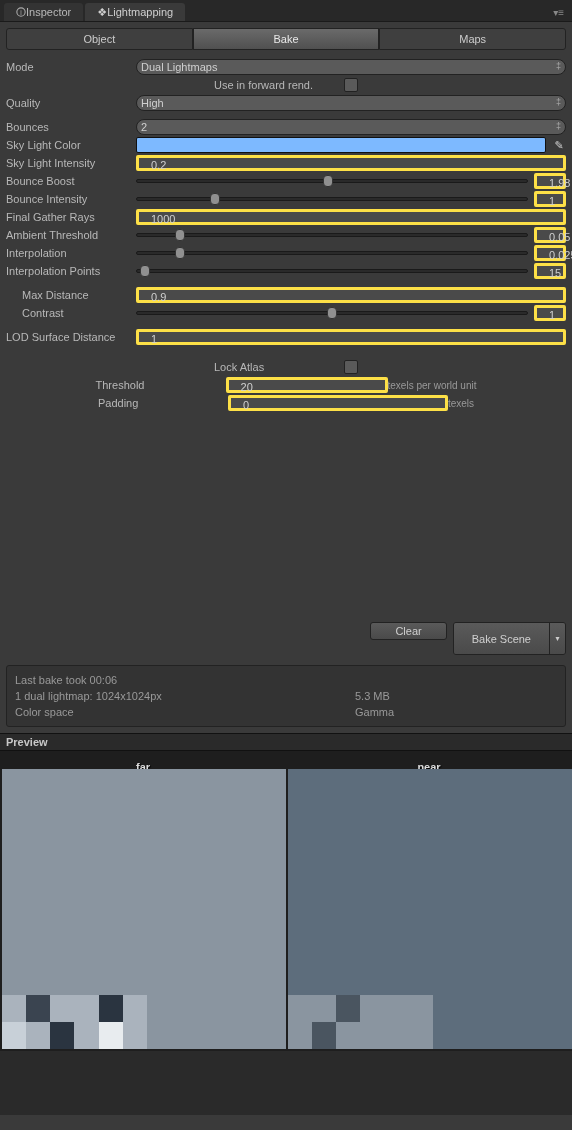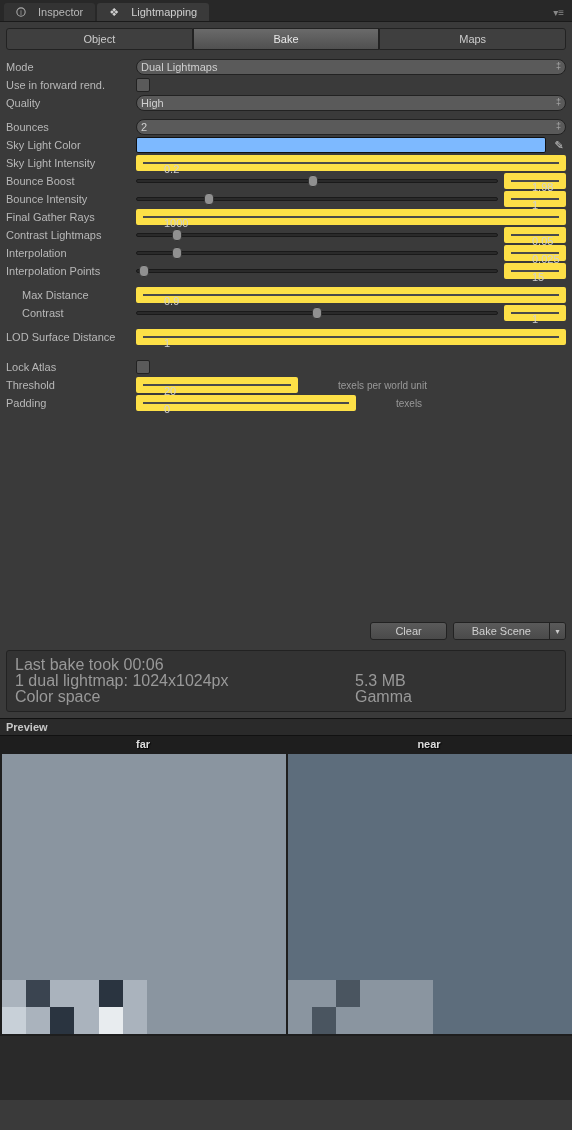--- a/index.html
+++ b/index.html
@@ -19,21 +19,21 @@
     align-items: flex-end;
     padding-left: 4px;
     border-bottom: 1px solid #1a1a1a;
   }
   .tab {
     padding: 3px 12px;
     background: #333;
     border-radius: 3px 3px 0 0;
     display: flex;
     align-items: center;
-    gap: 12px;
+    gap: 0;
     cursor: pointer;
     height: 18px;
     margin-right: 2px;
   }
   .tab.active { background: #3a3a3a; color: #d0d0d0; }
   .tab-options {
     margin-left: auto;
     padding: 3px 8px;
     color: #888;
     font-size: 10px;
@@ -58,20 +58,21 @@
   .main-tab.active {
     background: linear-gradient(#6a6a6a, #505050);
     color: #e8e8e8;
   }
   .form-body { padding: 0 6px; }
   .row {
     display: flex;
     align-items: center;
     height: 18px;
     margin-bottom: 0px;
+    justify-content: center;
   }
   .row.spacer { height: 6px; }
   .label {
     width: 130px;
     flex-shrink: 0;
     color: #b8b8b8;
     white-space: nowrap;
   }
   .label.indent { padding-left: 16px; }
   .dropdown {
@@ -114,23 +115,23 @@
     height: 14px;
     margin-left: 6px;
     cursor: pointer;
     display: flex;
     align-items: center;
     justify-content: center;
     color: #ccc;
   }
   .num-field {
     background: #4a4a4a;
-    border: 7px solid #fde047;
+    border: 3px solid #fde047;
     border-radius: 2px;
-    padding: 1px 21px;
+    padding: 1px 12px;
     color: #d0d0d0;
     height: 16px;
     line-height: 13px;
   }
   .num-field.flex { flex: 1; }
   .slider-wrap {
     flex: 1;
     display: flex;
     align-items: center;
     gap: 6px;
@@ -148,27 +149,26 @@
     position: absolute;
     width: 10px;
     height: 12px;
     background: #909090;
     border: 1px solid #333;
     border-radius: 4px;
     top: -5px;
     transform: translateX(-50%);
   }
   .slider-val {
-    width: 62px;
+    width: 32px;
     flex-shrink: 0;
   }
   .hint {
     color: #999;
     font-size: 10px;
-    padding-left: 40px;
   }
   .button-row {
     display: flex;
     justify-content: flex-end;
     gap: 6px;
     padding: 0 6px;
     margin-top: 210px;
   }
   .btn {
     padding: 2px 24px;
@@ -179,21 +179,21 @@
     cursor: pointer;
     height: 18px;
     display: flex;
     align-items: center;
   }
   .btn-split {
     display: flex;
     border: 1px solid #222;
     border-radius: 3px;
     overflow: hidden;
-    height: 18px;
+    height: 33px;
   }
   .btn-split .main {
     padding: 2px 18px;
     background: linear-gradient(#5a5a5a,#4a4a4a);
     color: #d0d0d0;
     cursor: pointer;
     display: flex;
     align-items: center;
   }
   .btn-split .arrow {
@@ -210,42 +210,42 @@
   .status-box {
     margin: 10px 6px 0 6px;
     border: 1px solid #222;
     background: #333;
     border-radius: 3px;
     padding: 6px 8px;
   }
   .status-row {
     display: flex;
     color: #999;
-    font-size: 16px;
+    font-size: 11px;
     line-height: 16px;
   }
   .status-row .k { width: 340px; }
   .preview-header {
     margin-top: 6px;
     background: #2a2a2a;
     padding: 2px 6px;
     font-weight: bold;
     color: #c8c8c8;
     border-top: 1px solid #111;
     border-bottom: 1px solid #111;
   }
   .preview-area {
     background: #1e1e1e;
     height: 364px;
     position: relative;
   }
   .preview-labels {
     display: flex;
     position: absolute;
-    top: 2px;
+    top: 10px;
     width: 100%;
   }
   .preview-labels div {
     width: 50%;
     text-align: center;
     font-weight: bold;
     color: #ddd;
     text-shadow: 1px 1px 1px #000;
   }
   .thumbs {
@@ -361,21 +361,21 @@
           <div class="slider-thumb" style="left: 20%;"></div>
         </div>
       <div class="num-field slider-val">1</div>
     </div>
   </div>
   <div class="row">
     <div class="label">Final Gather Rays</div>
     <div class="num-field flex">1000</div>
   </div>
   <div class="row">
-    <div class="label">Contrast Lightmaps</div>
+    <div class="label">Ambient Threshold</div>
     <div class="slider-wrap">
       <div class="slider-track">
           <div class="slider-thumb" style="left: 11%;"></div>
         </div>
       <div class="num-field slider-val">0.05</div>
     </div>
   </div>
   <div class="row">
     <div class="label">Interpolation</div>
     <div class="slider-wrap">

